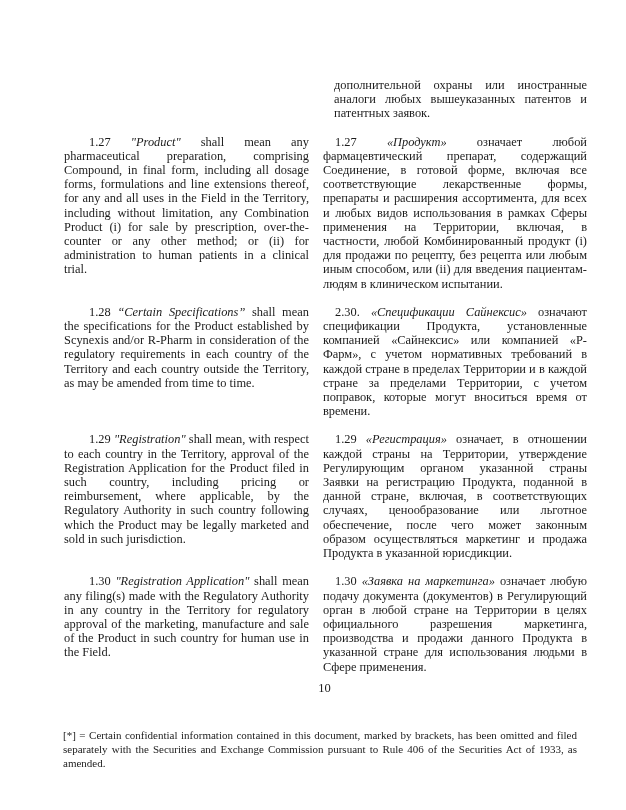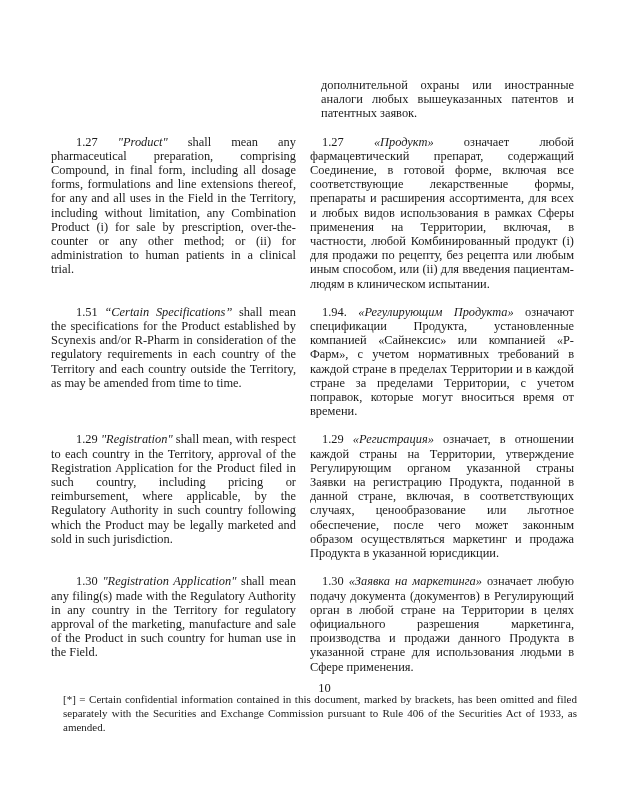--- a/index.html
+++ b/index.html
@@ -7,21 +7,21 @@
     position: relative;
     width: 626px;
     height: 810px;
     background: #ffffff;
     overflow: hidden;
     font-family: "Liberation Serif", "DejaVu Serif", serif;
     color: #1b1b1b;
   }
   .content {
     position: absolute;
-    left: 51px;
+    left: 64px;
     top: 78px;
     width: 523px;
     display: grid;
     grid-template-columns: 245px 264px;
     column-gap: 14px;
     row-gap: 14px;
   }
   .para {
     margin: 0;
     font-size: 12.4px;
@@ -37,42 +37,42 @@
     top: 681px;
     left: 63px;
     width: 523px;
     text-align: center;
     font-size: 12.5px;
     line-height: 15px;
   }
   .footnote {
     margin: 0;
     position: absolute;
-    top: 692px;
+    top: 728px;
     left: 63px;
     width: 514px;
     font-size: 11px;
     line-height: 14.2px;
     text-align: justify;
   }
 </style>
 </head>
 <body>
 
 <div class="page">
   <div class="content">
 
     <p class="para en"></p>
     <p class="para ru fragment">дополнительной охраны или иностранные аналоги любых вышеуказанных патентов и патентных заявок.</p>
 
     <p class="para en"><span>1.27</span> <i>"Product"</i> <span>shall mean any pharmaceutical preparation, comprising Compound, in final form, including all dosage forms, formulations and line extensions thereof, for any and all uses in the Field in the Territory, including without limitation, any Combination Product (i) for sale by prescription, over-the-counter or any other method; or (ii) for administration to human patients in a clinical trial.</span></p>
     <p class="para ru"><span>1.27</span> <i>«Продукт»</i> <span>означает любой фармацевтический препарат, содержащий Соединение, в готовой форме, включая все соответствующие лекарственные формы, препараты и расширения ассортимента, для всех и любых видов использования в рамках Сферы применения на Территории, включая, в частности, любой Комбинированный продукт (i) для продажи по рецепту, без рецепта или любым иным способом, или (ii) для введения пациентам-людям в клиническом испытании.</span></p>
 
-    <p class="para en"><span>1.51</span> <i>“Certain Specifications”</i> <span>shall mean the specifications for the Product established by Scynexis and/or R-Pharm in consideration of the regulatory requirements in each country of the Territory and each country outside the Territory, as may be amended from time to time.</span></p>
-    <p class="para ru"><span>1.94.</span> <i>«Регулирующим Продукта»</i> <span>означают спецификации Продукта, установленные компанией «Сайнексис» или компанией «Р-Фарм», с учетом нормативных требований в каждой стране в пределах Территории и в каждой стране за пределами Территории, с учетом поправок, которые могут вноситься время от времени.</span></p>
+    <p class="para en"><span>1.28</span> <i>“Certain Specifications”</i> <span>shall mean the specifications for the Product established by Scynexis and/or R-Pharm in consideration of the regulatory requirements in each country of the Territory and each country outside the Territory, as may be amended from time to time.</span></p>
+    <p class="para ru"><span>2.30.</span> <i>«Спецификации Сайнексис»</i> <span>означают спецификации Продукта, установленные компанией «Сайнексис» или компанией «Р-Фарм», с учетом нормативных требований в каждой стране в пределах Территории и в каждой стране за пределами Территории, с учетом поправок, которые могут вноситься время от времени.</span></p>
 
     <p class="para en"><span>1.29</span> <i>"Registration"</i> <span>shall mean, with respect to each country in the Territory, approval of the Registration Application for the Product filed in such country, including pricing or reimbursement, where applicable, by the Regulatory Authority in such country following which the Product may be legally marketed and sold in such jurisdiction.</span></p>
     <p class="para ru"><span>1.29</span> <i>«Регистрация»</i> <span>означает, в отношении каждой страны на Территории, утверждение Регулирующим органом указанной страны Заявки на регистрацию Продукта, поданной в данной стране, включая, в соответствующих случаях, ценообразование или льготное обеспечение, после чего может законным образом осуществляться маркетинг и продажа Продукта в указанной юрисдикции.</span></p>
 
     <p class="para en"><span>1.30</span> <i>"Registration Application"</i> <span>shall mean any filing(s) made with the Regulatory Authority in any country in the Territory for regulatory approval of the marketing, manufacture and sale of the Product in such country for human use in the Field.</span></p>
     <p class="para ru"><span>1.30</span> <i>«Заявка на маркетинга»</i> <span>означает любую подачу документа (документов) в Регулирующий орган в любой стране на Территории в целях официального разрешения маркетинга, производства и продажи данного Продукта в указанной стране для использования людьми в Сфере применения.</span></p>
 
   </div>
 
   <div class="page-number">10</div>

